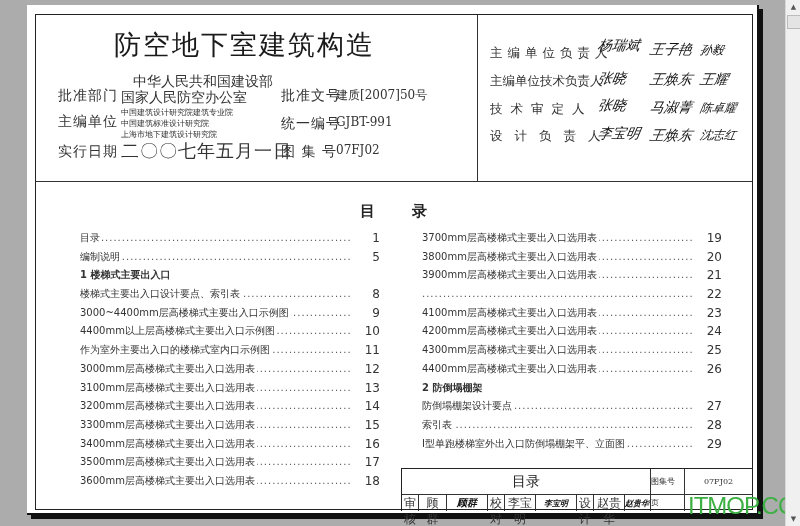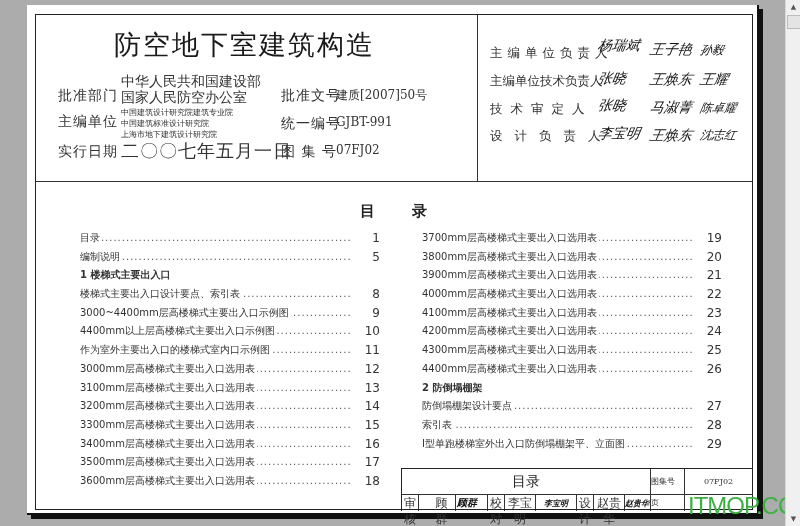--- a/index.html
+++ b/index.html
@@ -62,21 +62,21 @@
 
 <div class="viewer">
   <div class="page">
     <div class="frame">
 
       <div class="header">
         <div class="header-left">
           <div class="book-title">防空地下室建筑构造</div>
 
           <div class="meta-label" style="left:22px;top:72px;">批准部门</div>
-          <div class="meta-value meta-mid" style="left:85px;top:58px;">中华人民共和国建设部</div>
+          <div class="meta-value meta-mid" style="left:97px;top:58px;">中华人民共和国建设部</div>
           <div class="meta-value meta-mid" style="left:85px;top:74px;">国家人民防空办公室</div>
 
           <div class="meta-label" style="left:22px;top:98px;">主编单位</div>
           <div class="meta-value meta-small" style="left:85px;top:92px;">中国建筑设计研究院建筑专业院</div>
           <div class="meta-value meta-small" style="left:85px;top:103px;">中国建筑标准设计研究院</div>
           <div class="meta-value meta-small" style="left:85px;top:114px;">上海市地下建筑设计研究院</div>
 
           <div class="meta-label" style="left:22px;top:128px;">实行日期</div>
           <div class="meta-value meta-mid" style="left:85px;top:128px;font-size:18px;letter-spacing:1px;">二〇〇七年五月一日</div>
 
@@ -196,21 +196,20 @@
             <span class="t">3800mm层高楼梯式主要出入口选用表</span>
             <span class="d">........................................................................................................................</span>
             <span class="p">20</span>
           </div>
           <div class="toc-item">
             <span class="t">3900mm层高楼梯式主要出入口选用表</span>
             <span class="d">........................................................................................................................</span>
             <span class="p">21</span>
           </div>
           <div class="toc-item">
-            <span class="t">4000mm层高楼梯式主要出入口选用表</span>
             <span class="d">........................................................................................................................</span>
             <span class="p">22</span>
           </div>
           <div class="toc-item">
             <span class="t">4100mm层高楼梯式主要出入口选用表</span>
             <span class="d">........................................................................................................................</span>
             <span class="p">23</span>
           </div>
           <div class="toc-item">
             <span class="t">4200mm层高楼梯式主要出入口选用表</span>
@@ -248,21 +247,21 @@
         </div>
 
       <div class="titleblock">
         <div class="tb-main">目录</div>
         <div class="tb-label-r" style="top:0;height:25px;line-height:25px;border-bottom:1px solid #333;">图集号</div>
         <div class="tb-val-r" style="top:0;height:25px;line-height:25px;border-bottom:1px solid #333;">07FJ02</div>
         <div class="tb-label-r" style="top:26px;height:16px;line-height:16px;">页</div>
         <div class="tb-val-r" style="top:26px;height:16px;line-height:16px;"></div>
 
         <div class="tb-cell" style="left:0;top:26px;width:16px;height:16px;line-height:16px;">审核</div>
-        <div class="tb-cell" style="left:26px;top:26px;width:27px;height:16px;line-height:16px;">顾 群</div>
+        <div class="tb-cell" style="left:17px;top:26px;width:27px;height:16px;line-height:16px;">顾 群</div>
         <div class="tb-cell tb-sig" style="left:45px;top:26px;width:40px;height:16px;line-height:16px;font-size:10px;">顾群</div>
         <div class="tb-cell" style="left:86px;top:26px;width:16px;height:16px;line-height:16px;">校对</div>
         <div class="tb-cell" style="left:103px;top:26px;width:30px;height:16px;line-height:16px;">李宝明</div>
         <div class="tb-cell tb-sig" style="left:134px;top:26px;width:40px;height:16px;line-height:16px;font-size:8px;">李宝明</div>
         <div class="tb-cell" style="left:175px;top:26px;width:16px;height:16px;line-height:16px;">设计</div>
         <div class="tb-cell" style="left:192px;top:26px;width:30px;height:16px;line-height:16px;">赵贵华</div>
         <div class="tb-cell tb-sig" style="left:223px;top:26px;width:24px;height:16px;line-height:16px;font-size:8px;border-right:none;">赵贵华</div>
       </div>
     </div>
   </div>

